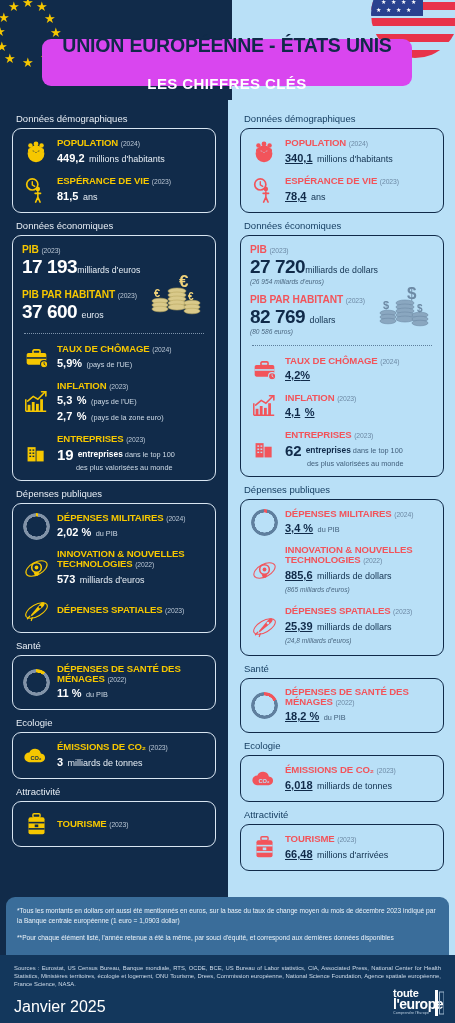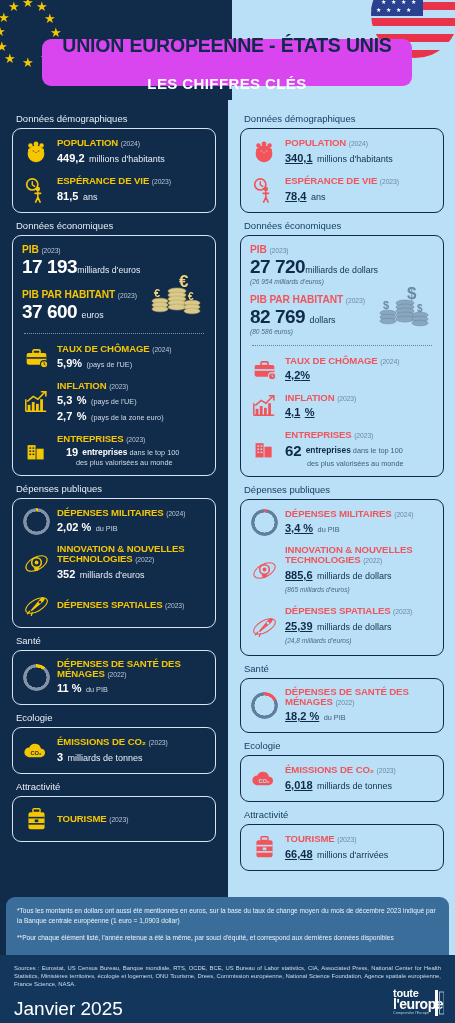--- a/index.html
+++ b/index.html
@@ -102,21 +102,21 @@
     background:#3a6d9a; border-radius:9px; padding:9px 11px;
     color:#ecf3f9; font-size:6.6px; line-height:9.5px;
   }
   .notes p + p { margin-top:8px; }
 
   .sources {
     position:absolute; left:0; top:955px; width:455px; height:68px;
     background:#13375c; padding:9px 14px 0 14px;
   }
   .src-text { color:#cfdcea; font-size:5.9px; line-height:8.2px; text-align:justify; }
-  .date { color:#ffffff; font-size:19px; margin-top:9px; }
+  .date { color:#ffffff; font-size:16px; margin-top:9px; }
   .logo { position:absolute; right:12px; bottom:7px; text-align:left; }
   .logo .l1 { color:#ffffff; font-size:11px; font-weight:bold; line-height:10px; letter-spacing:-0.3px; }
   .logo .l2 { color:#ffffff; font-size:14px; font-weight:bold; line-height:13px; letter-spacing:-0.5px; }
   .logo .l3 { color:#bcd0e2; font-size:3.6px; line-height:5px; letter-spacing:0.1px; }
   .logo-bar { position:absolute; right:-1px; top:2px; width:9px; height:26px; }
 </style>
 </head>
 <body>
 
 <div class="page">
@@ -285,21 +285,21 @@
               <rect x="6" y="14" width="2" height="1.6"></rect>
                 <rect x="9.5" y="14" width="2" height="1.6"></rect>
               <rect x="6" y="17.5" width="2" height="1.6"></rect>
                 <rect x="9.5" y="17.5" width="2" height="1.6"></rect>
             </g>
           </svg>
         </div>
         <div class="txt">
           <div class="lbl"><span>ENTREPRISES</span> <span class="yr">(2023)</span></div>
           <div style="display:flex; align-items:center; gap:4px; margin-top:1px;">
-            <span style="font-size:11px; font-weight:bold; color:#fff;margin-left:9px;">19</span>
+            <span style="font-size:15px; font-weight:bold; color:#fff;">19</span>
             <span>
               <span style="font-size:8.4px; font-weight:bold; color:#fff; display:block; line-height:9px;">entreprises</span>
             </span>
             <span style="margin-left:-2px;">
               <span class="sm" style="display:block; line-height:9px;">dans le top 100</span>
             </span>
           </div>
           <div class="sm" style="line-height:9px; margin-left:19px;">des plus valorisées au monde</div>
         </div>
       </div>
@@ -320,21 +320,21 @@
         <div class="icon">
           <svg viewBox="0 0 28 28" width="27" height="27">
             <ellipse cx="14" cy="14" rx="12" ry="6.5" transform="rotate(-28 14 14)" fill="none" stroke="#f6c700" stroke-width="1.1"></ellipse>
             <circle cx="14" cy="13" r="5" fill="none" stroke="#f6c700" stroke-width="1.6"></circle>
             <circle cx="14" cy="13" r="2" fill="#f6c700"></circle>
             <path d="M11 18 h6 l-1.4 3.6 h-3.2 Z" fill="#f6c700"></path>
           </svg>
         </div>
         <div class="txt">
           <div class="lbl" style="line-height:10px;"><span>INNOVATION &amp; NOUVELLES TECHNOLOGIES</span> <span class="yr">(2022)</span></div>
-          <div class="val"><span class="num">352</span> <span class="unit">milliards d'euros</span><span class="paren"></span></div>
+          <div class="val"><span class="num">573</span> <span class="unit">milliards d'euros</span><span class="paren"></span></div>
         </div>
       </div>
       <div class="row">
         <div class="icon">
           <svg viewBox="0 0 28 28" width="27" height="27">
             <ellipse cx="14" cy="14" rx="12.5" ry="6" transform="rotate(-30 14 14)" fill="none" stroke="#f6c700" stroke-width="1.1"></ellipse>
             <path d="M8 19 L17 8 q3.5 -3.5 5 -2 q1.5 1.5 -2 5 L9 20 Z" fill="#f6c700"></path>
             <circle cx="17.6" cy="10.4" r="1.4" fill="#112b4a"></circle>
             <path d="M7 20 l-2.4 2.6 M9.6 21.4 l-1 3" stroke="#f6c700" stroke-width="1.3" stroke-linecap="round"></path>
           </svg>

